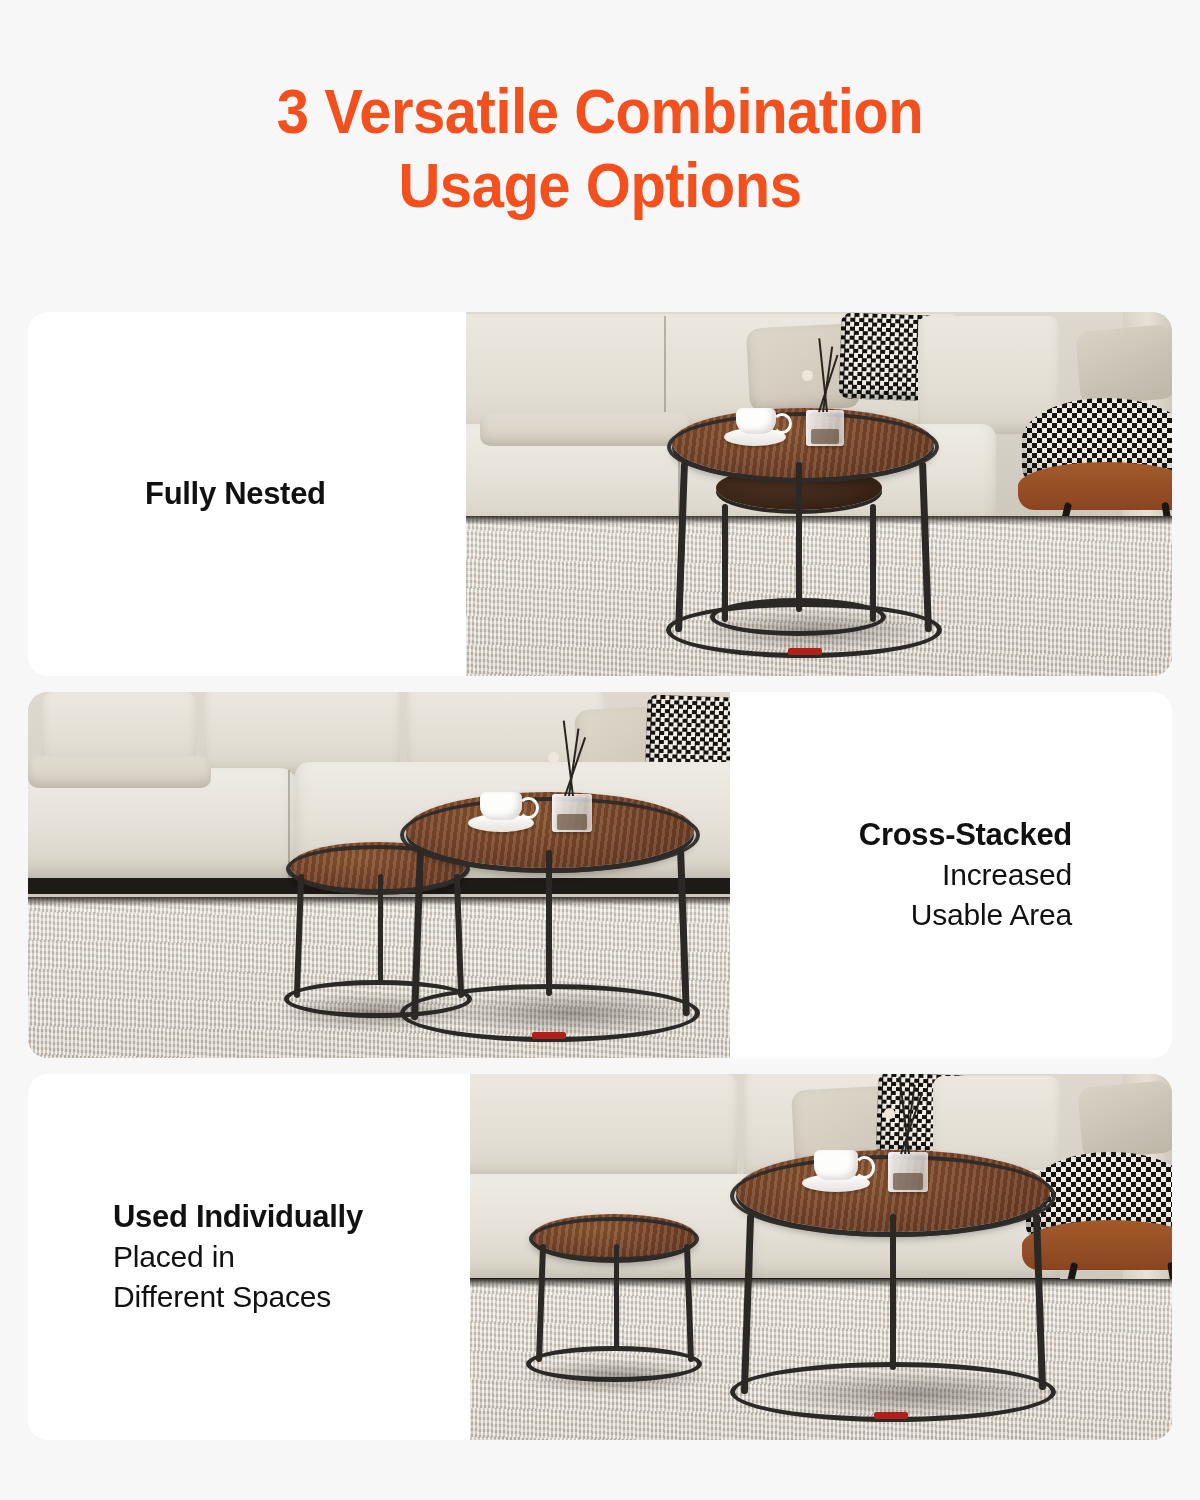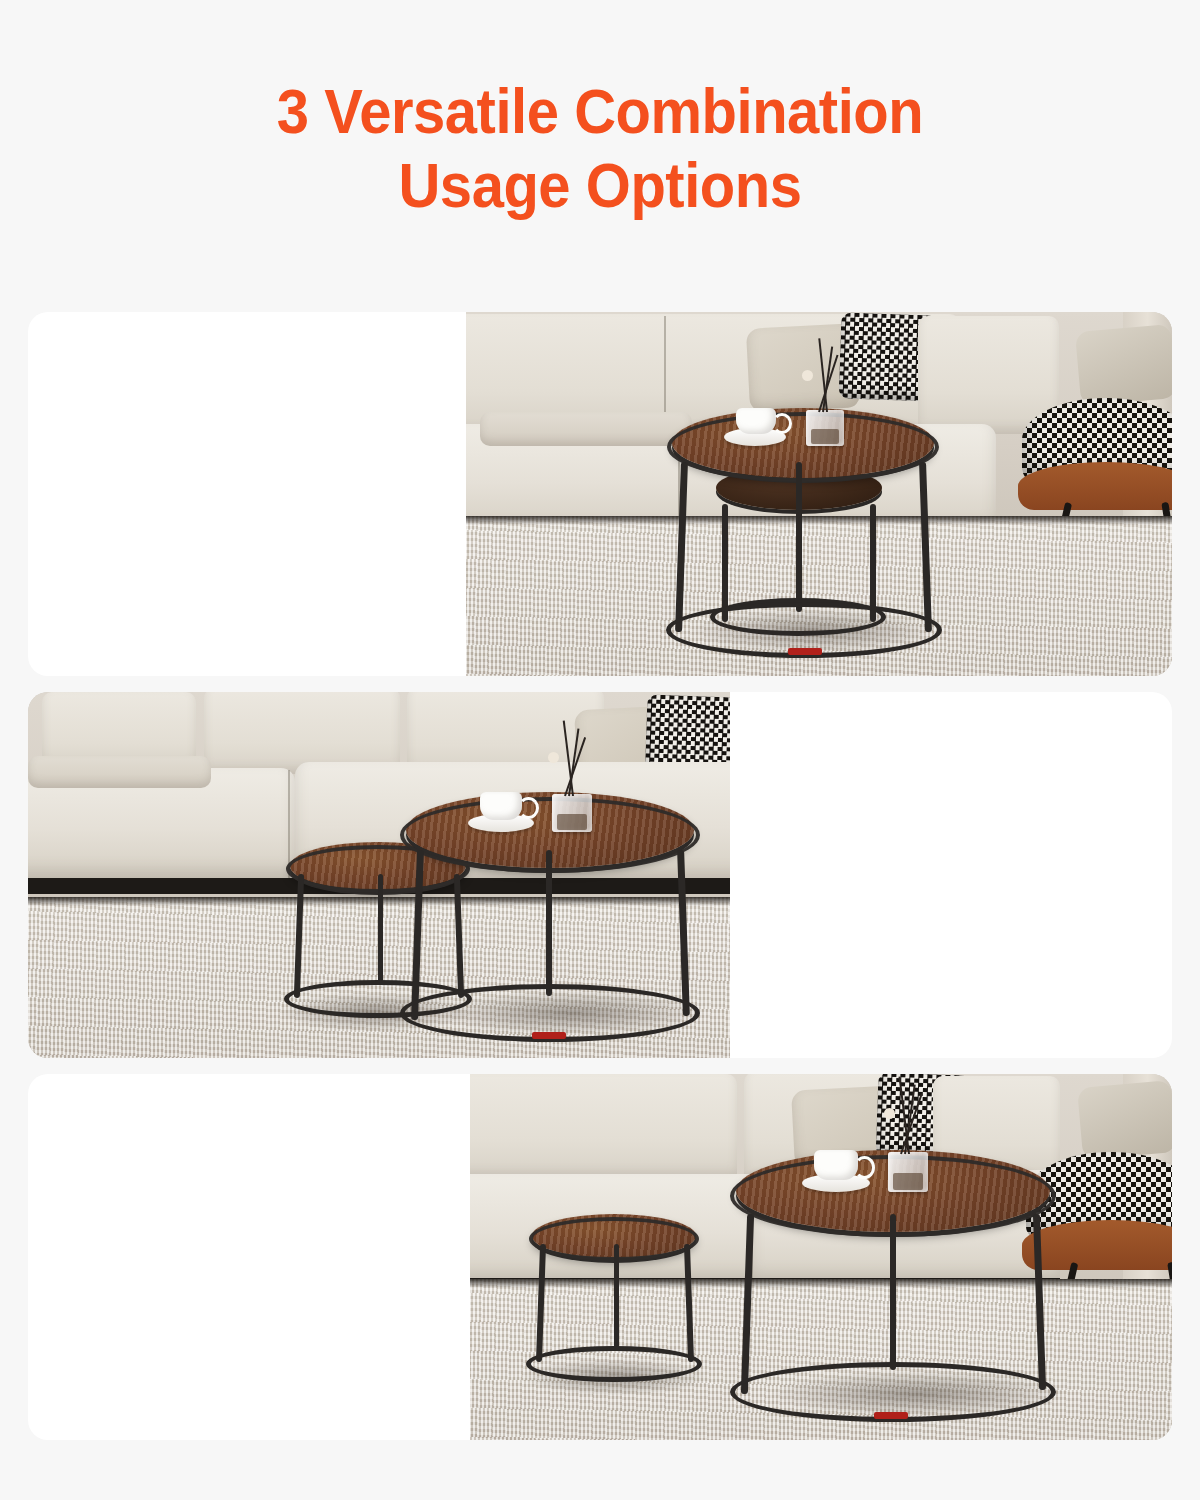--- a/index.html
+++ b/index.html
@@ -284,20 +284,21 @@
         <div class="diffuser-liquid"></div>
       </div>
       <div class="stick" style="left:356px;top:34px;height:66px;transform:rotate(8deg);"></div>
       <div class="stick" style="left:360px;top:26px;height:74px;transform:rotate(-6deg);"></div>
       <div class="stick" style="left:352px;top:40px;height:60px;transform:rotate(18deg);"></div>
       <div class="bloom" style="left:336px;top:58px;"></div>
     </div>
   </div>
 
   <div class="panel-text p1-text">
+    <div class="t-title">Fully Nested</div>
   </div>
 </section>
 
 <section class="panel" id="panel-2">
 
   <div class="photo" id="photo-2">
     <div class="scene">
       <div class="wall"></div>
 
       <div class="sofa-back" style="left:2%;top:0px;width:22%;height:78px;"></div>
@@ -344,20 +345,23 @@
         <div class="diffuser-liquid"></div>
       </div>
       <div class="stick" style="left:540px;top:36px;height:68px;transform:rotate(8deg);"></div>
       <div class="stick" style="left:544px;top:28px;height:76px;transform:rotate(-7deg);"></div>
       <div class="stick" style="left:536px;top:42px;height:62px;transform:rotate(19deg);"></div>
       <div class="bloom" style="left:520px;top:60px;"></div>
     </div>
   </div>
 
   <div class="panel-text p2-text">
+    <div class="t-title">Cross-Stacked</div>
+    <div class="t-sub">Increased
+Usable Area</div>
   </div>
 </section>
 
 <section class="panel" id="panel-3">
 
   <div class="photo" id="photo-3">
     <div class="scene">
       <div class="wall"></div>
       <div class="wall-panel" style="right:0;width:7%;"></div>
 
@@ -411,13 +415,18 @@
       <div class="diffuser" style="left:418px;top:78px;width:40px;height:40px;">
         <div class="diffuser-liquid"></div>
       </div>
       <div class="stick" style="left:434px;top:10px;height:70px;transform:rotate(8deg);"></div>
       <div class="stick" style="left:438px;top:2px;height:78px;transform:rotate(-7deg);"></div>
       <div class="stick" style="left:430px;top:16px;height:64px;transform:rotate(19deg);"></div>
       <div class="bloom" style="left:414px;top:34px;"></div>
     </div>
   </div>
 
+  <div class="panel-text p3-text">
+    <div class="t-title">Used Individually</div>
+    <div class="t-sub">Placed in
+Different Spaces</div>
+  </div>
 </section>
 
 </body></html>

